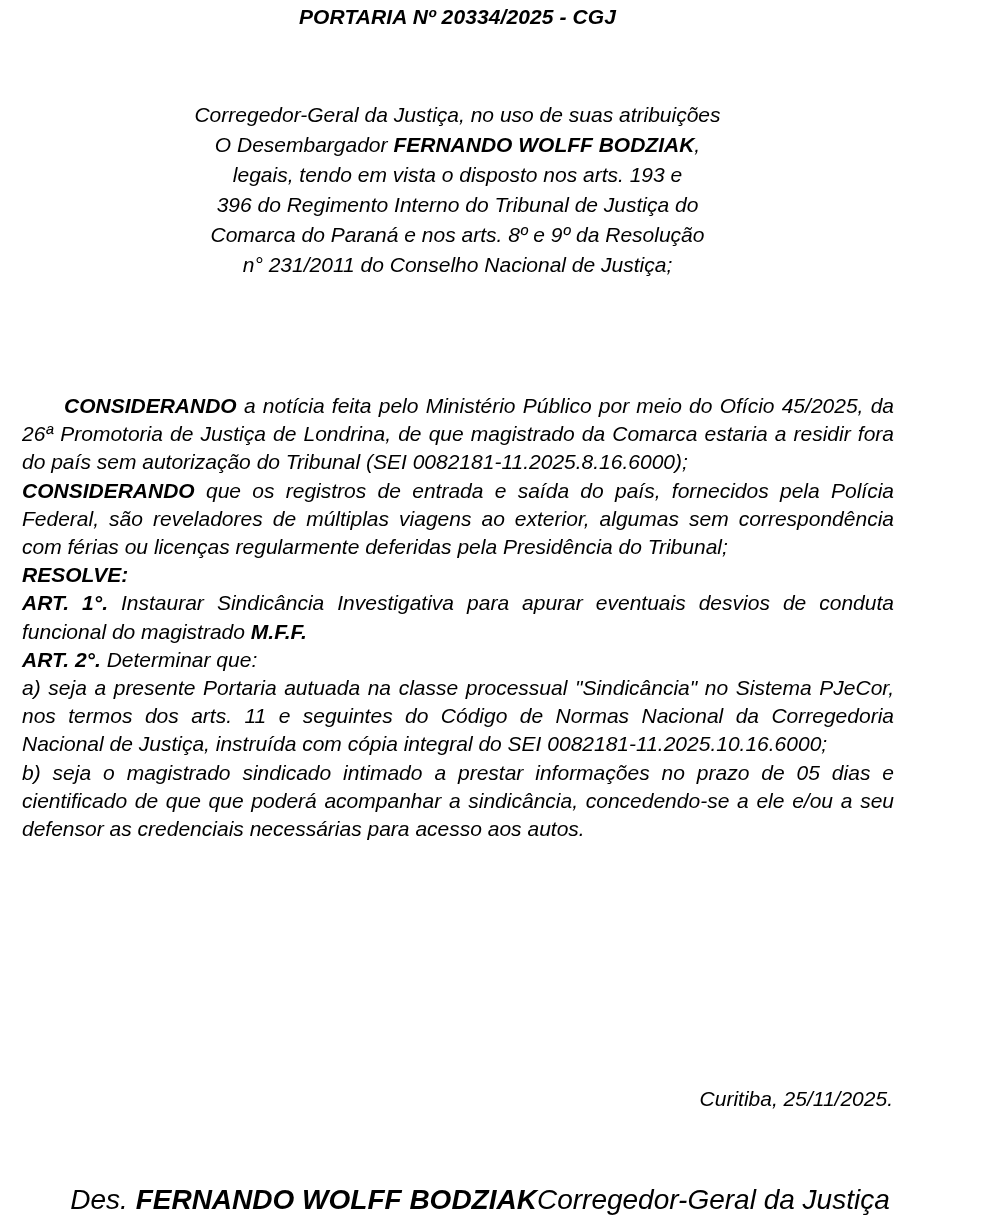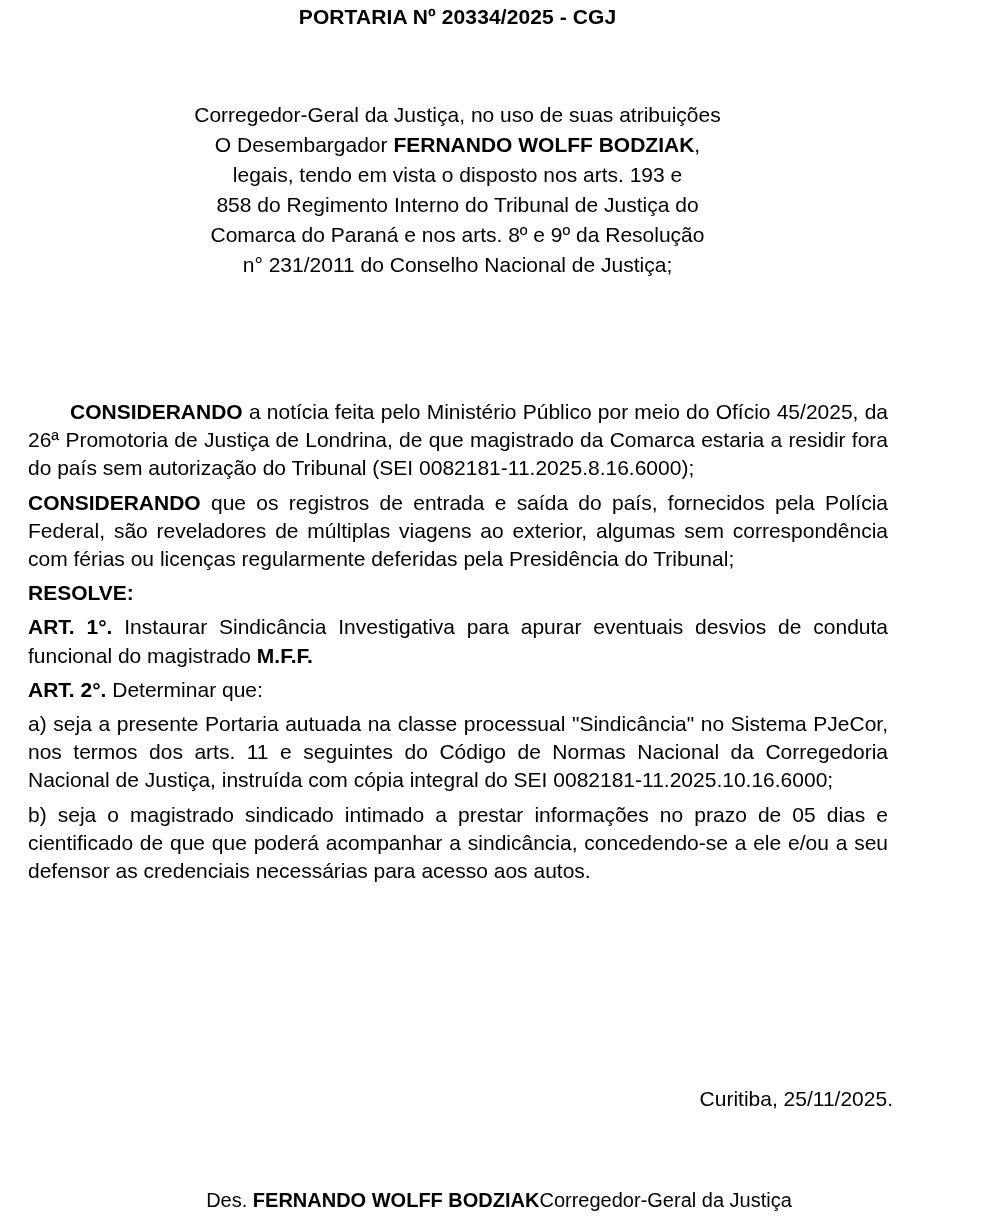--- a/index.html
+++ b/index.html
@@ -16,20 +16,21 @@
     color: #000000;
     -webkit-font-smoothing: antialiased;
   }
 
   .page {
     position: relative;
     width: 984px;
     height: 904px;
     background: #ffffff;
     box-sizing: border-box;
+    font-style: italic;
   }
 
   
   .doc-title {
     position: absolute;
     left: 22px;
     top: 4px;
     width: 871px;
     text-align: center;
     font-size: 21px;
@@ -62,21 +63,21 @@
     position: absolute;
     left: 22px;
     top: 392px;
     width: 872px;
     font-size: 21px;
     line-height: 28.2px;
     text-align: justify;
     text-justify: inter-word;
   }
   .body-block p {
-    margin: 6px;
+    margin: 0;
     padding: 0;
   }
   .body-block p.indent {
     text-indent: 42px;
   }
   .body-block b {
     font-weight: bold;
   }
   
   .body-block p { text-align-last: left; }
@@ -92,39 +93,38 @@
     line-height: 28px;
     white-space: nowrap;
   }
 
   .signature {
     position: absolute;
     left: 0px;
     top: 1186px;
     width: 960px;
     text-align: center;
-    font-size: 20px;
+    font-size: 28px;
     line-height: 28px;
     white-space: nowrap;
-    margin-left: 19px;
   }
   .signature b { font-weight: bold; }
 </style>
 </head>
 <body>
 
 <div class="page">
 
   <div class="doc-title">PORTARIA Nº 20334/2025 - CGJ</div>
 
   <div class="preamble">
     <span class="pline">Corregedor-Geral da Justiça, no uso de suas atribuições</span>
     <span class="pline"><span>O Desembargador </span><b>FERNANDO WOLFF BODZIAK</b><span>,</span></span>
     <span class="pline">legais, tendo em vista o disposto nos arts. 193 e</span>
-    <span class="pline">858 do Regimento Interno do Tribunal de Justiça do</span>
+    <span class="pline">396 do Regimento Interno do Tribunal de Justiça do</span>
     <span class="pline">Comarca do Paraná e nos arts. 8º e 9º da Resolução</span>
     <span class="pline">n° 231/2011 do Conselho Nacional de Justiça;</span>
   </div>
 
   <div class="body-block">
 
     <p class="indent"><b>CONSIDERANDO</b><span> a notícia feita pelo Ministério Público por meio do Ofício 45/2025, da 26ª Promotoria de Justiça de Londrina, de que magistrado da Comarca estaria a residir fora do país sem autorização do Tribunal (SEI 0082181-11.2025.8.16.6000);</span></p>
 
     <p><b>CONSIDERANDO</b><span> que os registros de entrada e saída do país, fornecidos pela Polícia Federal, são reveladores de múltiplas viagens ao exterior, algumas sem correspondência com férias ou licenças regularmente deferidas pela Presidência do Tribunal;</span></p>
 

